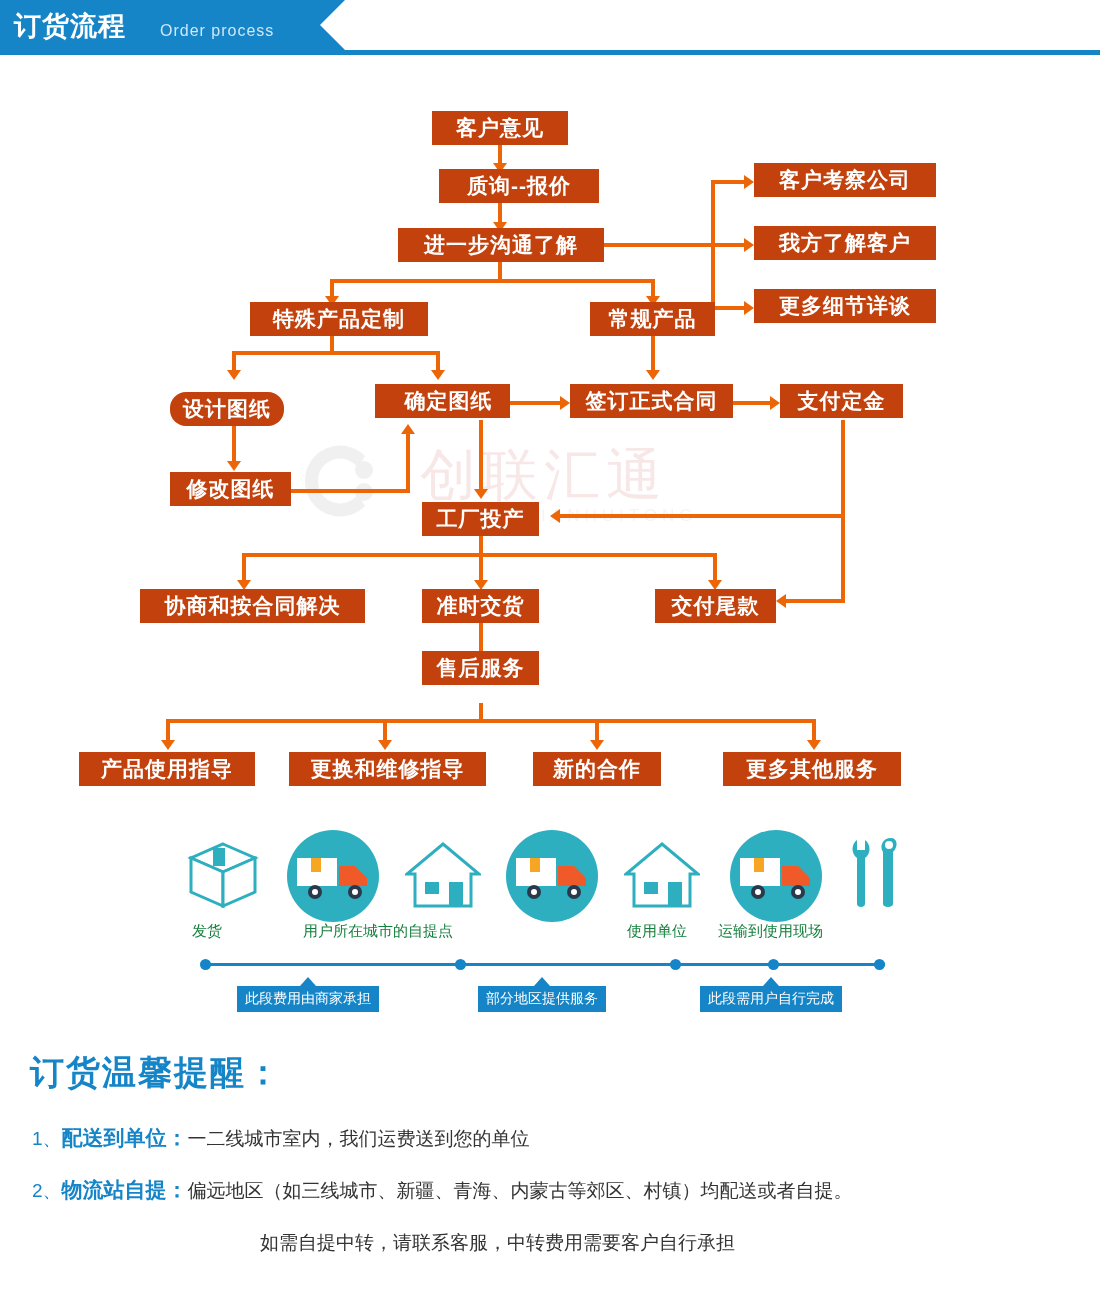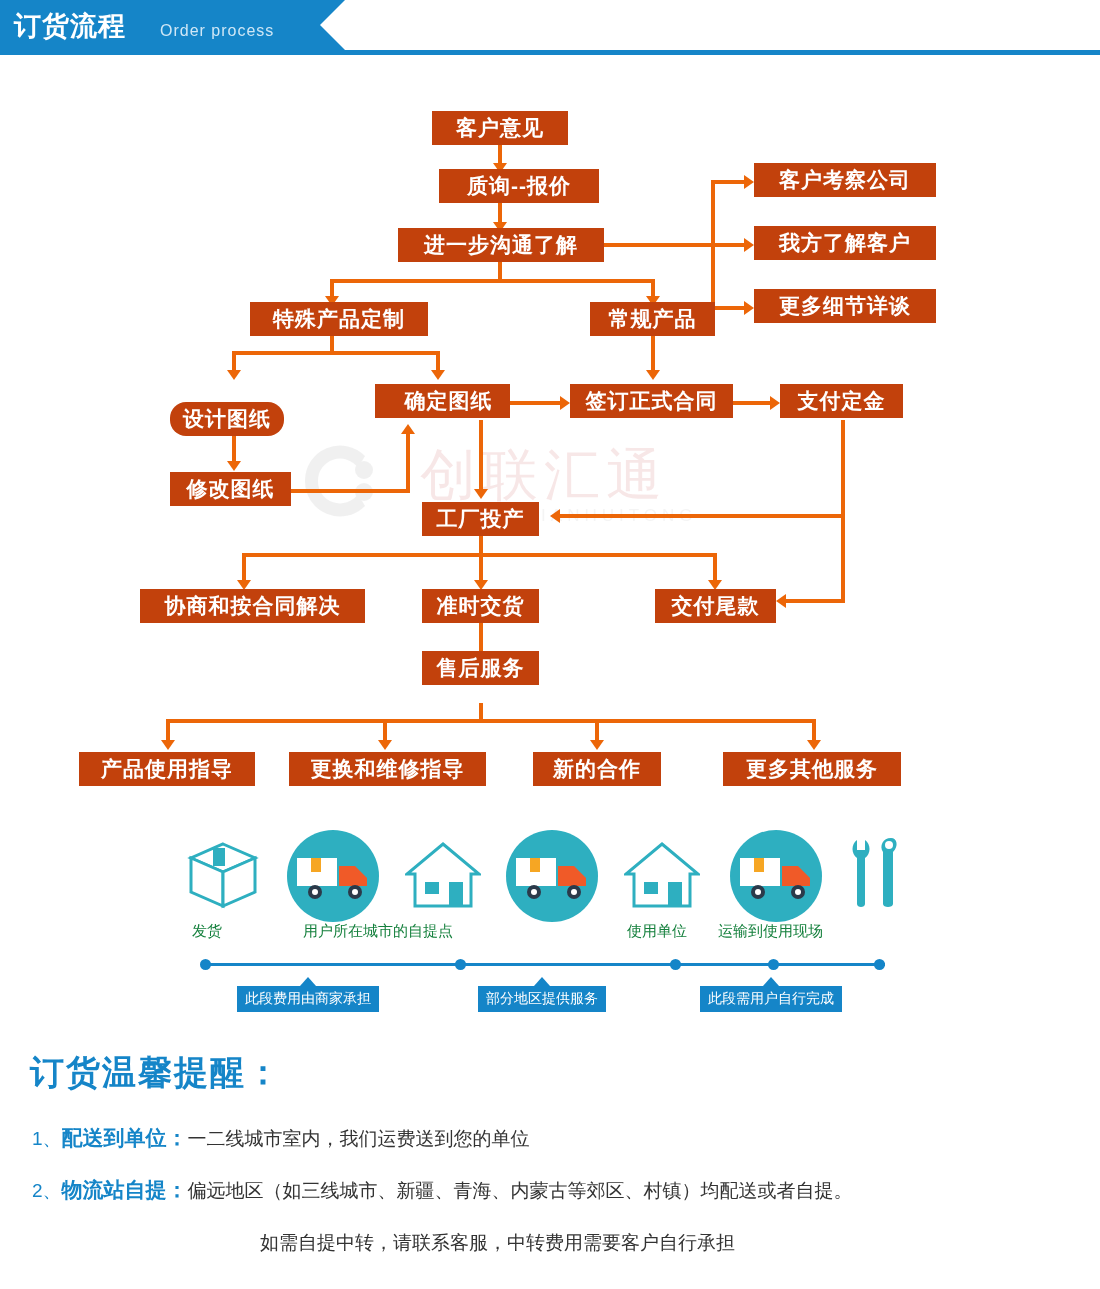--- a/index.html
+++ b/index.html
@@ -201,21 +201,21 @@
   <div class="node" style="left:420px;top:111px;width:160px;margin-left:19px;">质询--报价</div>
   <div class="node" style="left:398px;top:170px;width:206px;">进一步沟通了解</div>
 
   <div class="node" style="left:754px;top:105px;width:182px;">客户考察公司</div>
   <div class="node" style="left:754px;top:168px;width:182px;">我方了解客户</div>
   <div class="node" style="left:250px;top:244px;width:178px;">特殊产品定制</div>
 
   <div class="node" style="left:754px;top:231px;width:182px;">更多细节详谈</div>
   <div class="node" style="left:590px;top:244px;width:125px;">常规产品</div>
 
-  <div class="node" style="left:170px;top:344px;width:114px;border-radius:16px;">设计图纸</div>
+  <div class="node" style="left:170px;top:334px;width:114px;border-radius:16px;">设计图纸</div>
   <div class="node" style="left:375px;top:326px;width:123px;padding-left:12px;">确定图纸</div>
   <div class="node" style="left:570px;top:326px;width:163px;">签订正式合同</div>
   <div class="node" style="left:780px;top:326px;width:123px;">支付定金</div>
 
   <div class="node" style="left:170px;top:414px;width:121px;">修改图纸</div>
 
   <div class="node" style="left:422px;top:444px;width:117px;">工厂投产</div>
 
   <div class="node" style="left:140px;top:531px;width:225px;">协商和按合同解决</div>
   <div class="node" style="left:422px;top:531px;width:117px;">准时交货</div>

